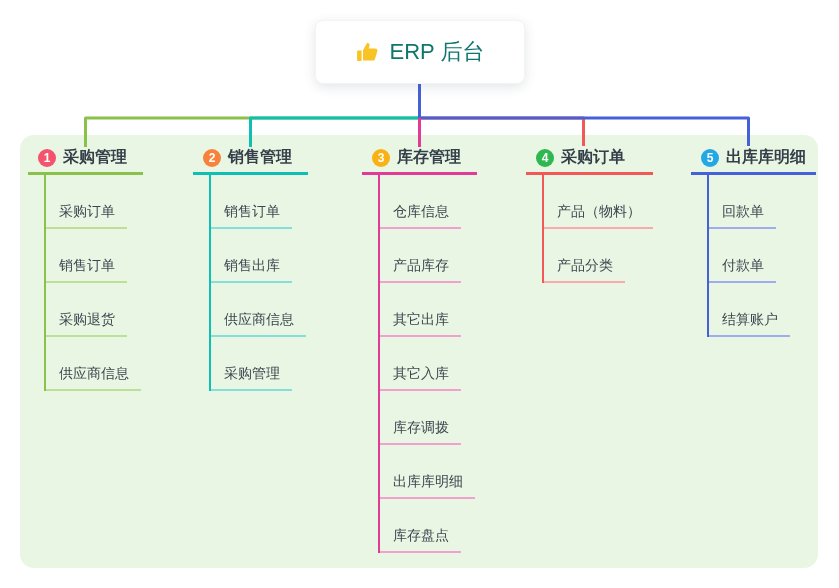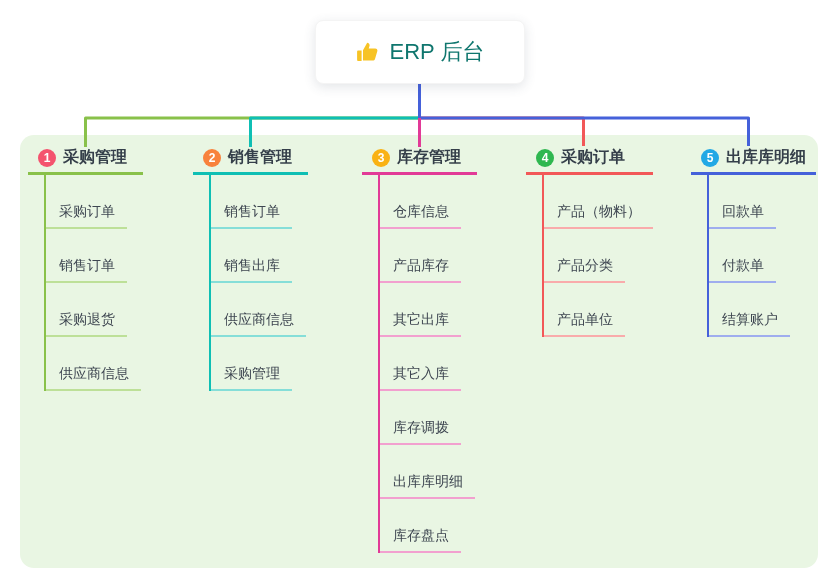--- a/index.html
+++ b/index.html
@@ -150,23 +150,20 @@
     <span class="num">4</span>
     <span class="branch-label">采购订单</span>
   </div>
   <div class="children">
     <div class="child">
         <span class="child-label">产品（物料）</span>
       </div>
     <div class="child">
         <span class="child-label">产品分类</span>
       </div>
-    <div class="child">
-        <span class="child-label">产品单位</span>
-      </div>
   </div>
 </div>
 
 <div class="branch" style="left: 691px; --c: #4561da; --cl: #9fadee; --badge: #22a8e5;">
   <div class="branch-title">
     <span class="num">5</span>
     <span class="branch-label">出库库明细</span>
   </div>
   <div class="children">
     <div class="child">

